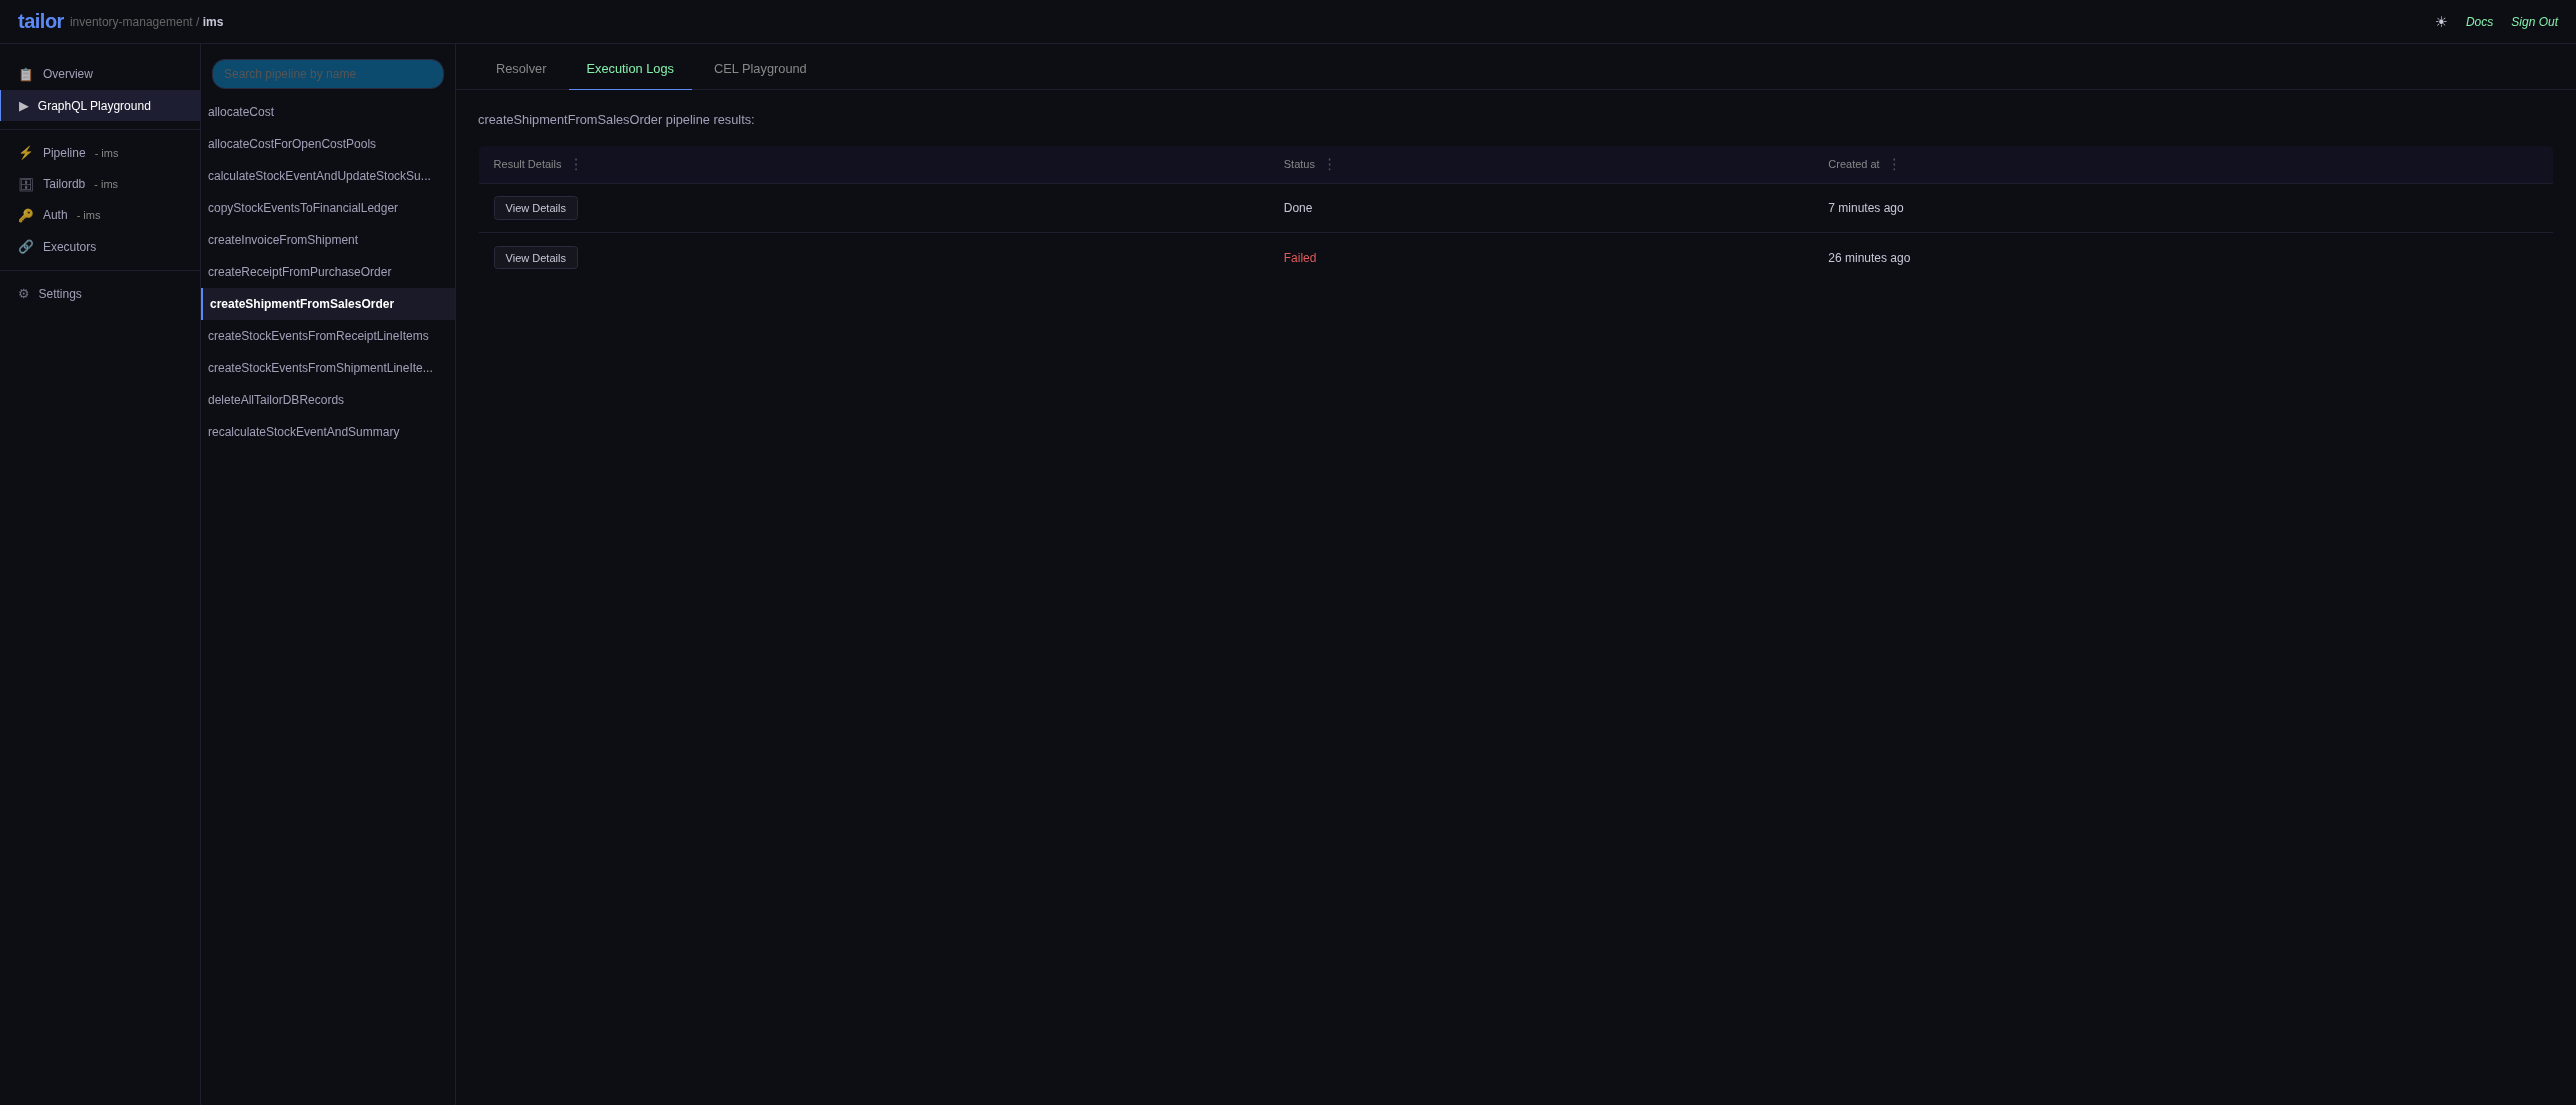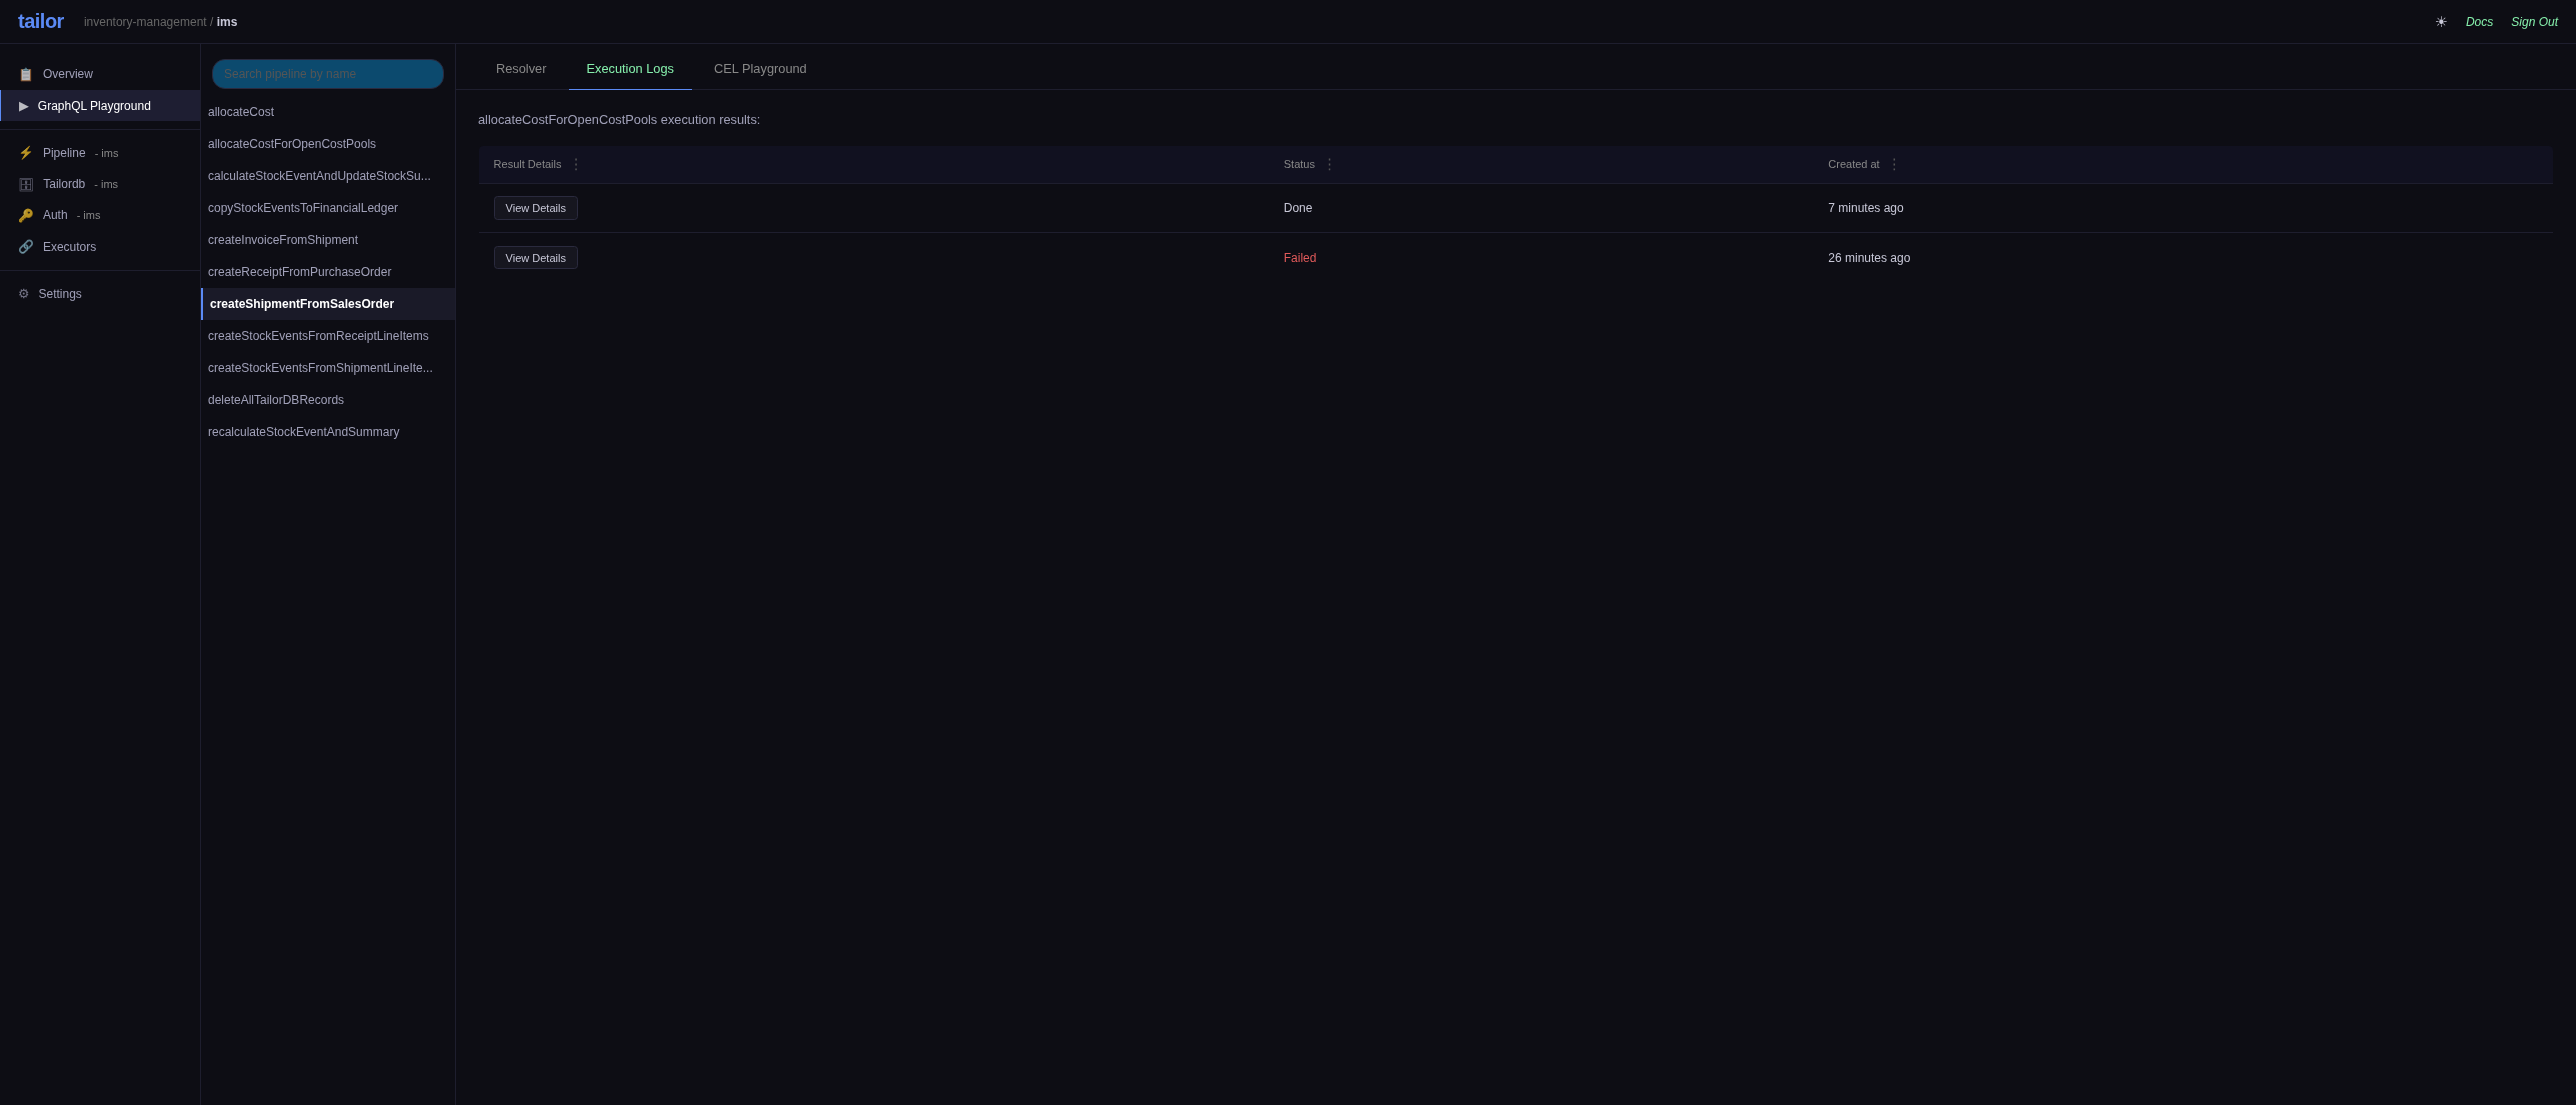--- a/index.html
+++ b/index.html
@@ -18,21 +18,21 @@
       align-items: center;
       justify-content: space-between;
       padding: 0 18px;
       height: 44px;
       background: #0d0d14;
       border-bottom: 0.9px solid #1e1e2e;
     }
     .topnav-left {
       display: flex;
       align-items: center;
-      gap: 20px;
+      gap: 6px;
     }
     .logo {
       color: #5b8af5;
       font-size: 20px;
       font-weight: 700;
       letter-spacing: -0.5px;
     }
     .breadcrumb {
       color: #666;
       font-size: 12px;
@@ -321,21 +321,21 @@
 
   <div class="main-content">
 
     <div class="tabs">
       <div class="tab">Resolver</div>
       <div class="tab active">Execution Logs</div>
       <div class="tab">CEL Playground</div>
     </div>
 
     <div class="exec-content">
-      <div class="exec-title">allocateCostForOpenCostPools execution results:</div>
+      <div class="exec-title">createShipmentFromSalesOrder pipeline results:</div>
 
       <table class="exec-table">
         <thead>
           <tr>
             <th>
               <div class="th-inner">
                 <span>Result Details</span>
                 <span class="col-dots">⋮</span>
               </div>
             </th>

